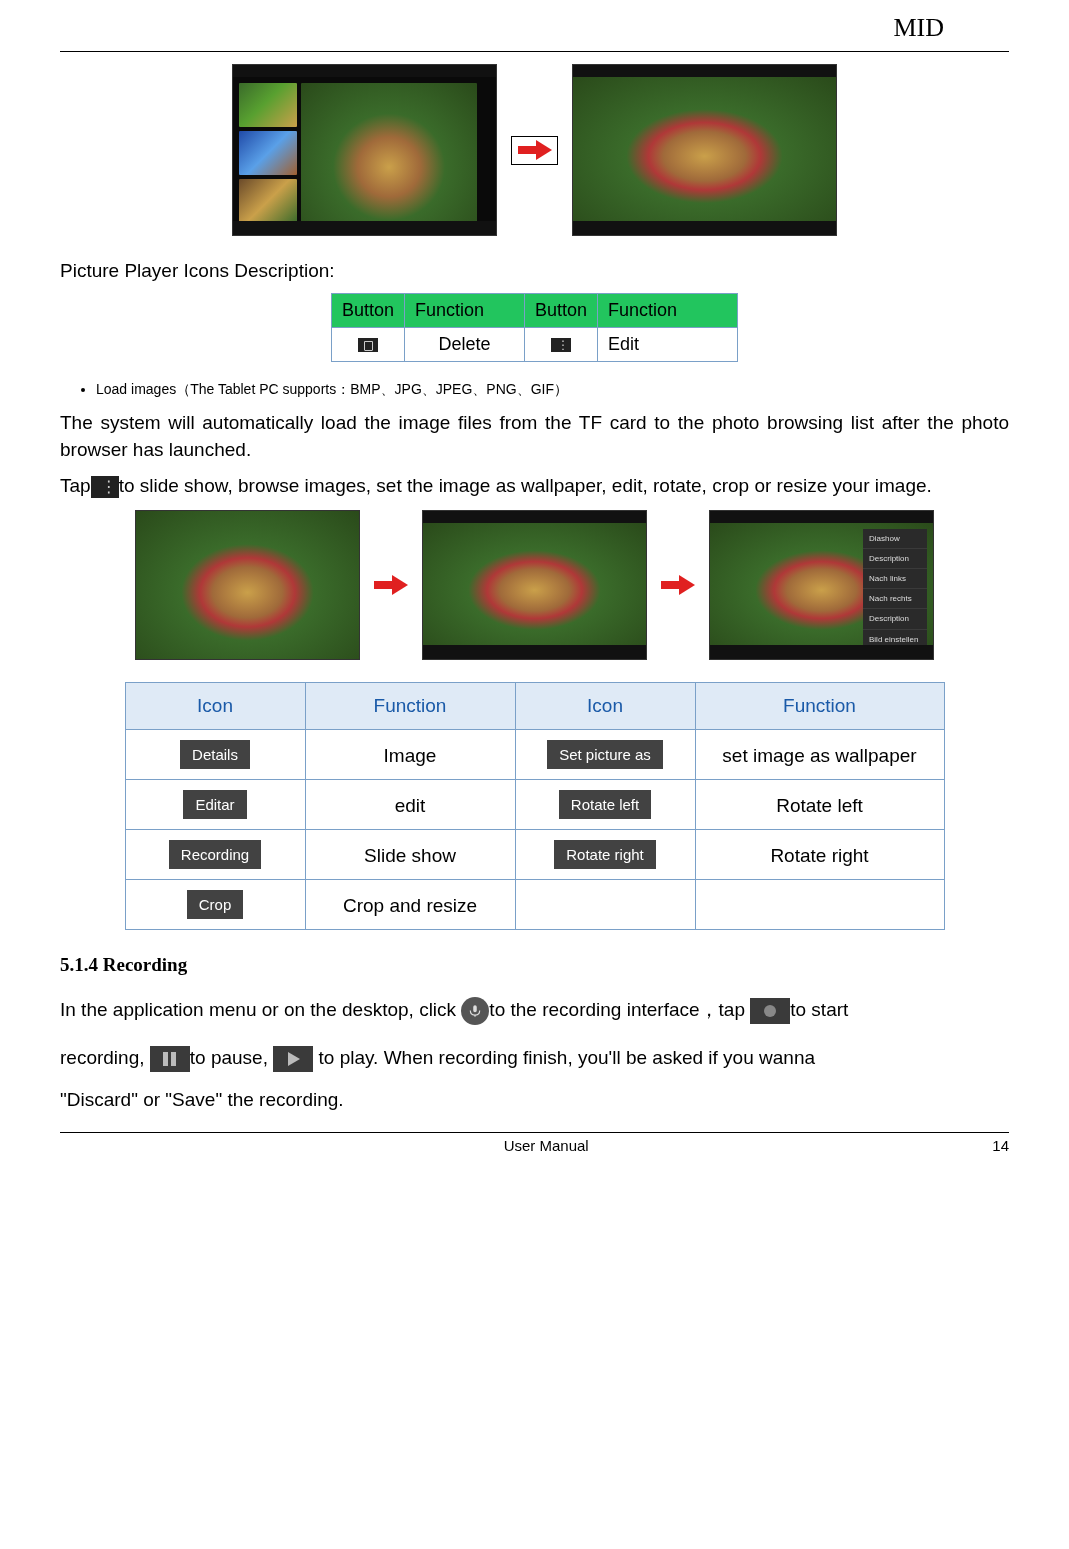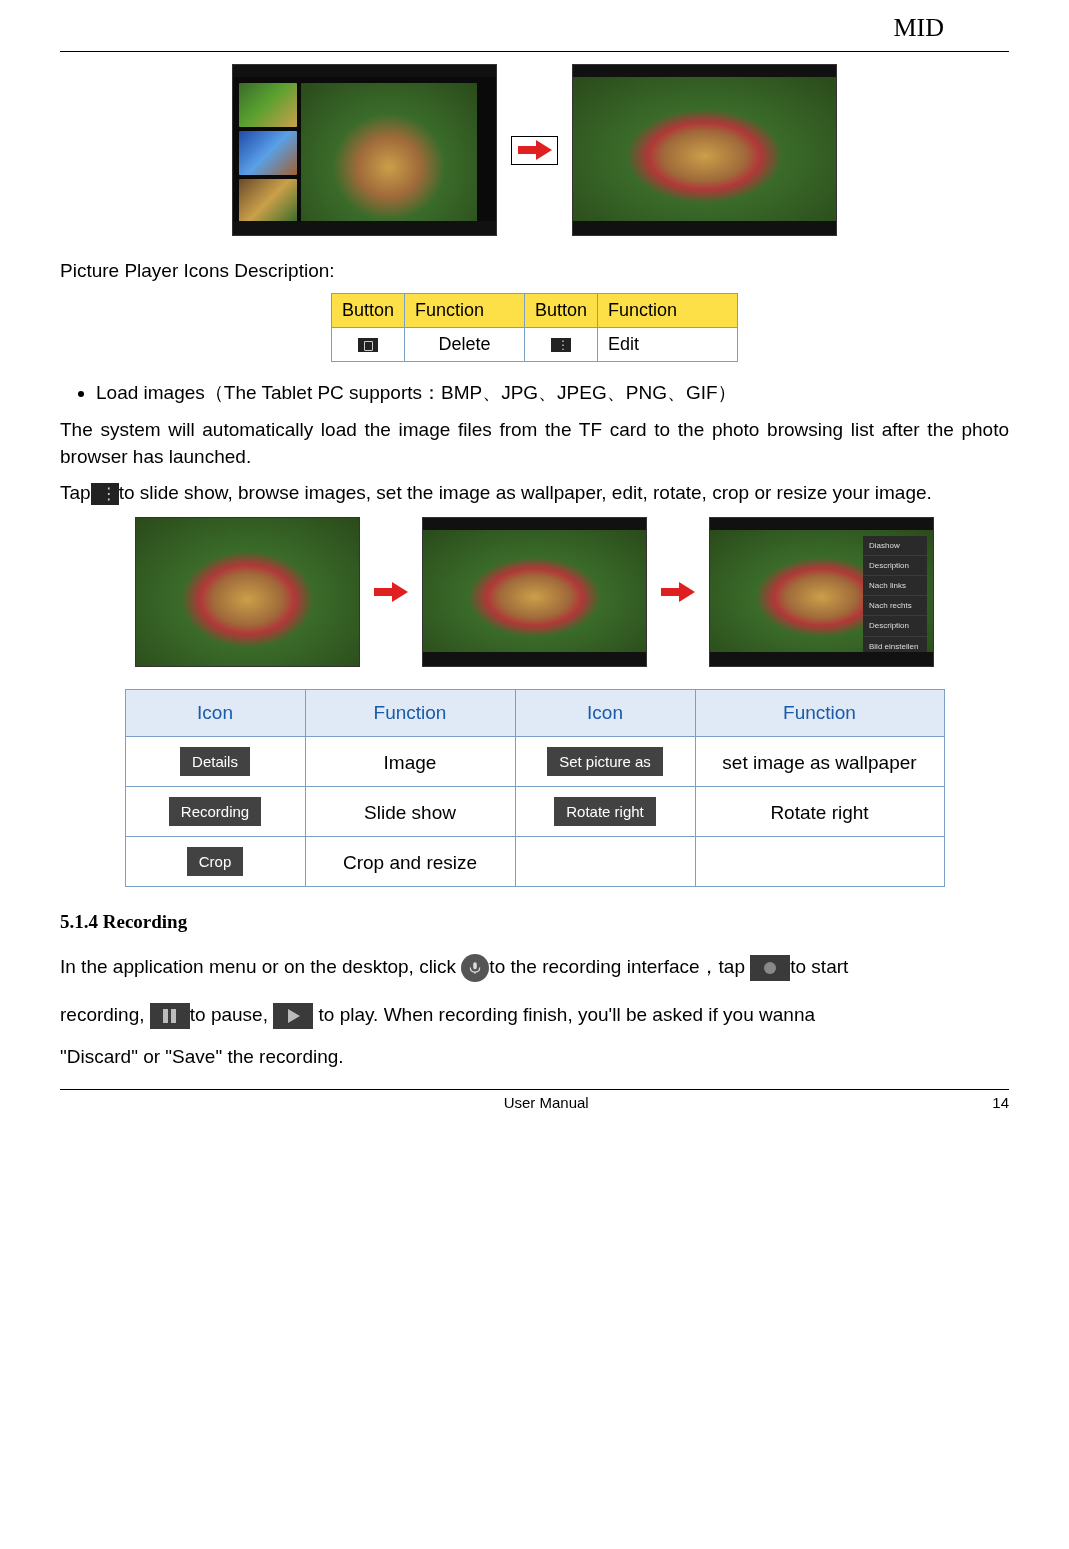--- a/index.html
+++ b/index.html
@@ -103,38 +103,38 @@
     .small-table {
       margin: 0 auto 18px auto;
       border-collapse: collapse;
       font-size: 18px;
     }
     .small-table th, .small-table td {
       border: 1px solid #7aa0c8;
       padding: 4px 10px;
       text-align: left;
     }
-    .small-table th { background: #fde047; font-weight: normal; }
+    .small-table th { background: #22c55e; font-weight: normal; }
     .icon-chip {
       display: inline-block;
       width: 20px; height: 14px;
       background: #222;
       vertical-align: middle;
       position: relative;
     }
     .icon-chip.trash::before {
       content: ""; position: absolute; left: 6px; top: 3px;
       width: 7px; height: 8px; border: 1px solid #ccc;
       border-radius: 0 0 1px 1px;
     }
     .icon-chip.menu3::before {
       content: "⋮"; color: #ccc; position: absolute; left: 6px; top: -1px; font-size: 12px;
     }
     .bullet-list { margin: 10px 0 10px 36px; }
-    .bullet-list li { list-style: disc; margin-bottom: 4px; font-size: 19px; }
+    .bullet-list li { list-style: disc; margin-bottom: 4px; font-size: 14px; }
     .body-p { text-align: justify; margin-bottom: 10px; }
     .inline-icon {
       display: inline-block; width: 28px; height: 22px;
       background: #222; vertical-align: middle; position: relative;
     }
     .inline-icon.menu3::before {
       content: "⋮"; color: #ccc; position: absolute; left: 10px; top: 0; font-size: 16px;
     }
     .big-table {
       margin: 18px auto 22px auto;
@@ -295,20 +295,26 @@
     <th style="width:180px">Icon</th>
     <th>Function</th>
   </tr>
   <tr>
     <td><span class="label-chip">Details</span></td>
     <td>Image</td>
     <td><span class="label-chip">Set picture as</span></td>
     <td>set image as wallpaper</td>
   </tr>
   <tr>
+    <td><span class="label-chip">Editar</span></td>
+    <td>edit</td>
+    <td><span class="label-chip">Rotate left</span></td>
+    <td>Rotate left</td>
+  </tr>
+  <tr>
     <td><span class="label-chip">Recording</span></td>
     <td>Slide show</td>
     <td><span class="label-chip">Rotate right</span></td>
     <td>Rotate right</td>
   </tr>
   <tr>
     <td><span class="label-chip">Crop</span></td>
     <td>Crop and resize</td>
     <td></td>
     <td></td>

